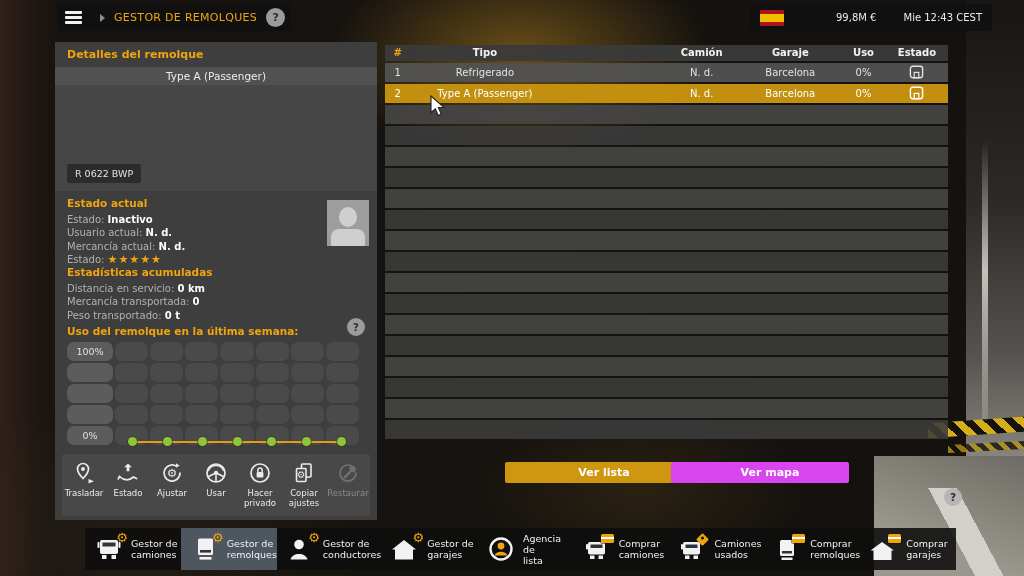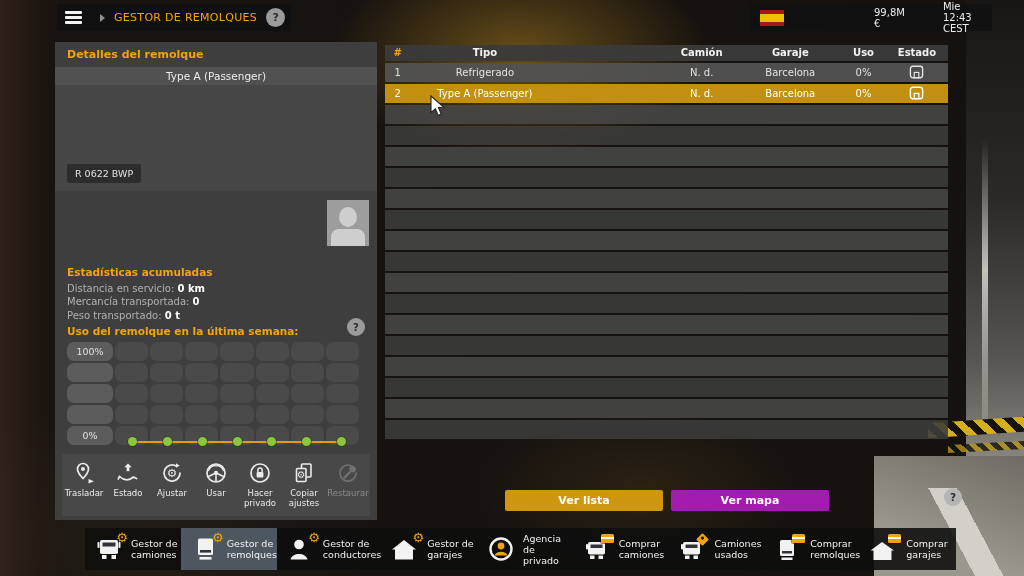--- a/index.html
+++ b/index.html
@@ -25,21 +25,21 @@
     background:linear-gradient(200deg,#6e6b64,#9a978e 70%);}
   .bg-roadline{position:absolute;right:-18px;bottom:-12px;width:150px;height:100px;
     background:linear-gradient(62deg,transparent 44%,#d2d0c8 44% 58%,transparent 58%);}
   .hazard{position:absolute;left:928px;top:420px;width:96px;height:15px;transform:skewY(-4deg);
     background:repeating-linear-gradient(45deg,#d5ae1c 0 7px,#16130f 7px 14px);}
   .hazard2{position:absolute;left:948px;top:443px;width:76px;height:8px;transform:skewY(-3deg);
     background:repeating-linear-gradient(45deg,#b39216 0 5px,#16130f 5px 10px);opacity:.8;}
 
   
   .topbar{position:absolute;top:4px;height:27px;background:rgba(16,16,16,.85);
-    border-radius:2px;display:flex;align-items:center;color:#e5e5e5;gap:38px;}
+    border-radius:2px;display:flex;align-items:center;color:#e5e5e5;}
   .topbar-left{left:57px;width:218px;padding:0 8px;gap:9px;}
   .burger{display:flex;flex-direction:column;gap:2.5px;cursor:pointer;}
   .burger span{display:block;width:17px;height:2.6px;background:#f2f2f2;border-radius:1px;}
   .crumb-arrow{width:0;height:0;border-left:5px solid #8f8f8f;border-top:4px solid transparent;border-bottom:4px solid transparent;}
   .topbar-title{color:#f0a40e;font-weight:normal;font-size:11px;letter-spacing:.3px;white-space:nowrap;}
   .help-circle{width:19px;height:19px;border-radius:50%;background:#9b9b9b;color:#2d2d2d;
     font-weight:bold;font-size:11px;display:flex;align-items:center;justify-content:center;flex:none;}
   .topbar-right{left:750px;width:222px;padding:0 10px;font-size:10px;}
   .flag{width:24px;height:16px;flex:none;border-radius:1px;
     background:linear-gradient(180deg,#AA151B 0 25%,#F1BF00 25% 75%,#AA151B 75% 100%);}
@@ -92,24 +92,24 @@
   .trow.sel{background:#c2900e;color:#fff;}
   .trow.empty.light{background:rgba(72,72,72,.88);}
   .trow.empty.dark{background:rgba(60,60,60,.88);}
   .c{text-align:center;overflow:hidden;white-space:nowrap;}
   .c0{width:4.5%;} .c1{width:26.5%;} .c2{width:18.5%;margin-top:32px;} .c3{width:13.5%;}
   .c4{width:18%;} .c5{width:8%;} .c6{width:11%;}
   .hnum{color:#f0a40e;}
   .c6 svg{vertical-align:middle;margin-top:-2px;}
 
   
-  .footbtn{position:absolute;top:490px;height:21px;width:158px;border-radius:2px;
-    font-size:11px;font-weight:bold;color:#fff;text-align:center;line-height:21px;cursor:pointer;}
+  .footbtn{position:absolute;top:462px;height:21px;width:158px;border-radius:2px;
+    font-size:11px;font-weight:bold;color:#fff;text-align:center;line-height:21px;cursor:pointer;padding-left:20px;}
   .btn-list{left:505px;background:#cf9710;}
-  .btn-map{left:671px;background:#a21caf;}
+  .btn-map{left:671px;background:#d946ef;}
   .foot-help{position:absolute;left:944px;top:488px;width:18px;height:18px;background:#b5b5b5;font-size:10.5px;}
 
   
   .nav{position:absolute;left:85px;top:528px;width:871px;height:42px;background:rgba(14,14,14,.88);display:flex;}
   .nitem{flex:1;display:flex;align-items:center;gap:7px;padding-left:9px;cursor:pointer;}
   .nitem.active{background:#4e5760;}
   .nicon{position:relative;width:30px;height:28px;flex:none;}
   .nlbl{font-size:9.5px;line-height:11px;color:#f2f2f2;}
   .badge{position:absolute;line-height:1;}
   .badge.gear{top:-4px;right:-4px;color:#f0a40e;font-size:13px;}
@@ -150,20 +150,27 @@
   <div class="money">99,8M €</div>
   <div class="clock">Mie 12:43 CEST</div>
 </div>
 
 <div class="panel">
   <div class="panel-title">Detalles del remolque</div>
   <div class="name-bar">Type A (Passenger)</div>
   <div class="preview"></div>
   <div class="plate">R 0622 BWP</div>
 
+  <div class="sect" style="top:155px;">
+    <div class="sect-h">Estado actual</div>
+    <div class="fl"><span>Estado:</span> <b>Inactivo</b></div>
+    <div class="fl"><span>Usuario actual:</span> <b>N. d.</b></div>
+    <div class="fl"><span>Mercancía actual:</span> <b>N. d.</b></div>
+    <div class="fl"><span>Estado:</span> <span class="stars">★★★★★</span></div>
+  </div>
 
   <div class="avatar">
     <div class="head"></div>
     <div class="bodyp"></div>
   </div>
 
   <div class="sect" style="top:224px;">
     <div class="sect-h">Estadísticas acumuladas</div>
     <div class="fl"><span>Distancia en servicio:</span> <b>0 km</b></div>
     <div class="fl"><span>Mercancía transportada:</span> <b>0</b></div>
@@ -413,21 +420,21 @@
   <div class="nitem">
     <div class="nicon">
       <svg width="30" height="28" viewBox="0 0 30 28">
           <circle cx="15" cy="14" r="10.5" fill="none" stroke="#f2f2f2" stroke-width="2.4"></circle>
           <circle cx="15" cy="11" r="3.4" fill="#f0a40e"></circle>
           <path d="M8.5 20.5 C10 15.5 20 15.5 21.5 20.5 Z" fill="#f0a40e"></path>
         </svg>
     </div>
     <div class="nlbl">
         <div>Agencia de</div>
-        <div>privado</div>
+        <div>lista</div>
       </div>
   </div>
   <div class="nitem">
     <div class="nicon">
       <svg width="30" height="28" viewBox="0 0 30 28">
           <g fill="#f2f2f2">
             <rect x="6" y="7" width="17" height="12.5" rx="1.8"></rect>
             <rect x="4" y="9" width="2" height="5.5" rx=".8"></rect>
             <rect x="8" y="20.5" width="4.5" height="3.5"></rect>
             <rect x="16.5" y="20.5" width="4.5" height="3.5"></rect>

